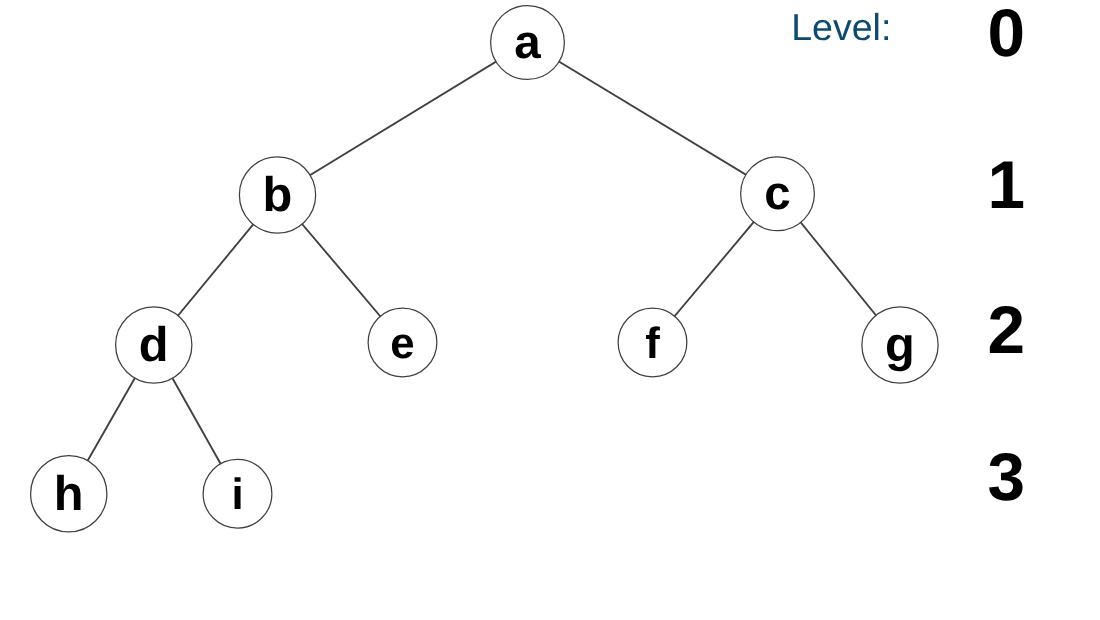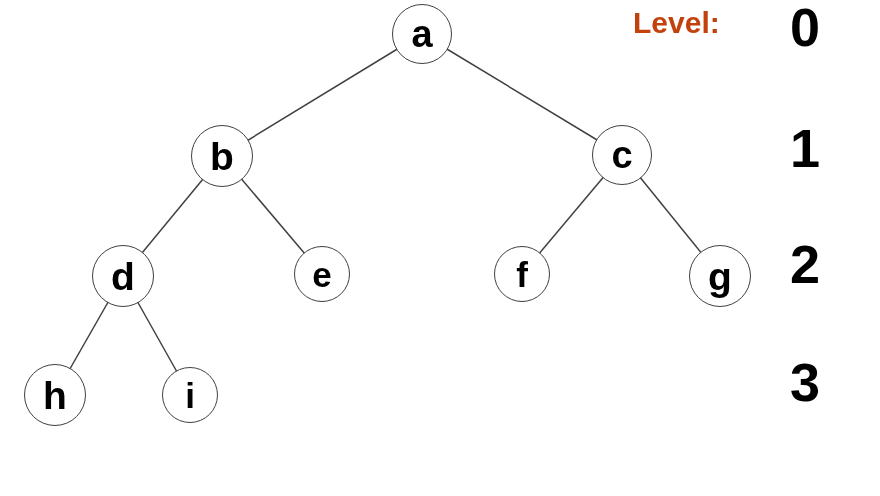--- a/index.html
+++ b/index.html
@@ -28,23 +28,23 @@
     box-sizing: border-box;
     display: flex;
     align-items: center;
     justify-content: center;
     font-weight: bold;
     color: #000000;
     line-height: 1;
   }
   .legend-label {
     position: absolute;
-    font-weight: bold;
+    font-weight: normal;
     font-size: 30px;
-    color: #c2410c;
+    color: #0c4a6e;
     white-space: nowrap;
     text-align: right;
   }
   .level-num {
     position: absolute;
     font-weight: bold;
     font-size: 54px;
     color: #000000;
     transform: translate(-50%, -50%);
     line-height: 1;

